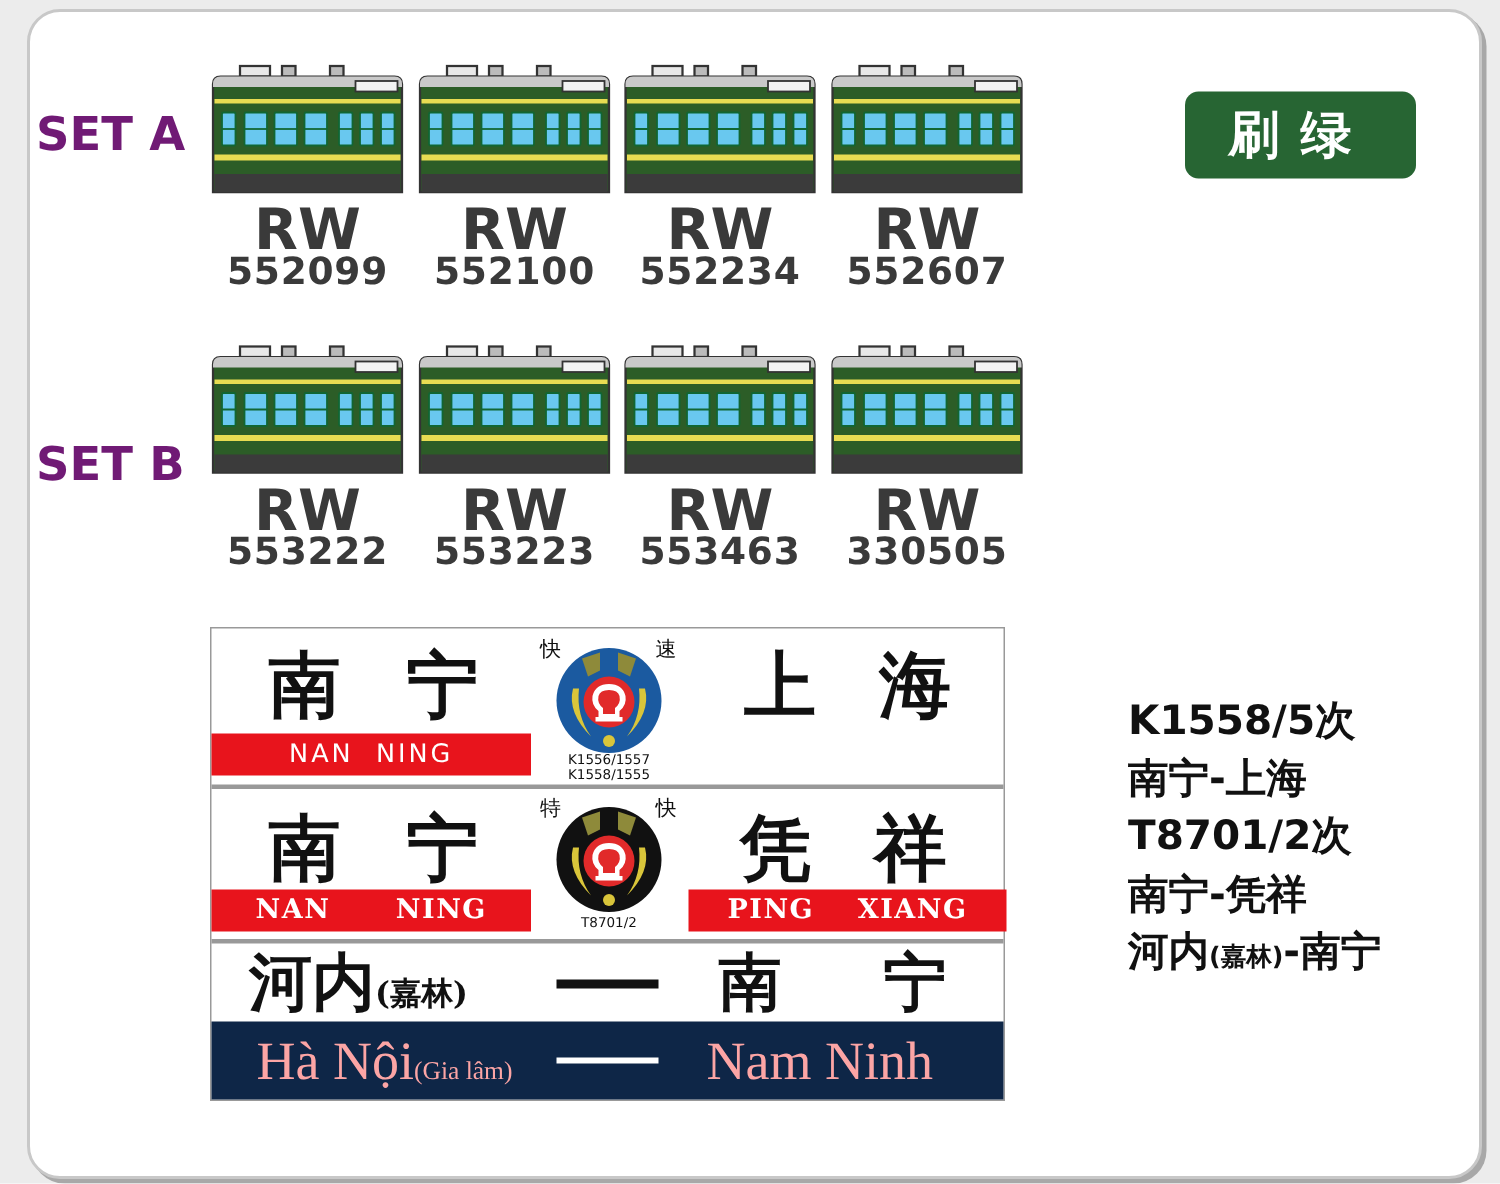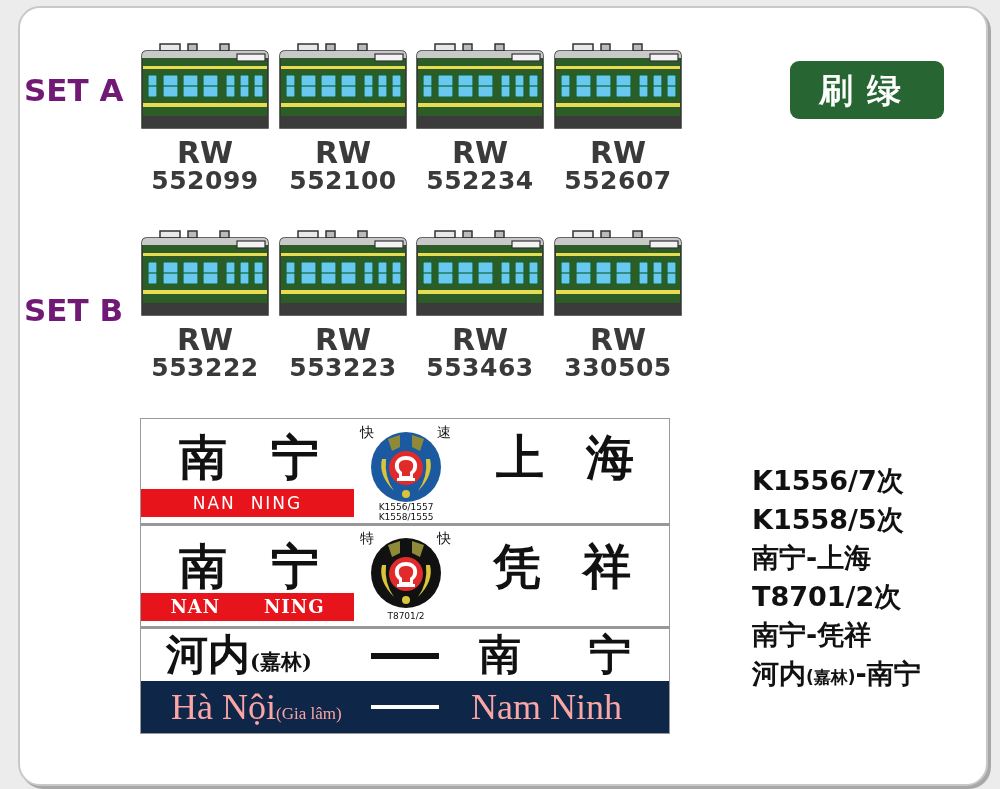--- a/index.html
+++ b/index.html
@@ -1,21 +1,21 @@
 <!DOCTYPE html>
 <html><head>
 <meta charset="utf-8">
 <style>
   html,body{margin:0;padding:0;}
   body{width:1000px;height:789px;background:#ececec;position:relative;overflow:hidden;font-family:"DejaVu Sans","Liberation Sans",sans-serif;}
   .card{position:absolute;left:18px;top:6px;width:966px;height:776px;background:#fff;border-radius:22px;border:2px solid #c8c8c8;box-shadow:3px 3px 0 #a8a8a8;}
   .set-label{position:absolute;font-weight:bold;font-size:31px;color:#701a75;letter-spacing:0px;}
   .car{position:absolute;width:130px;}
   .car svg{display:block;}
-  .car-type{position:absolute;width:130px;text-align:center;font-weight:bold;font-size:30px;color:#3a3a3a;line-height:30px;}
+  .car-type{position:absolute;width:130px;text-align:center;font-weight:bold;font-size:38px;color:#3a3a3a;line-height:30px;}
   .car-num{position:absolute;width:140px;text-align:center;font-weight:bold;font-size:25px;color:#3a3a3a;line-height:26px;letter-spacing:0.5px;}
   .badge{position:absolute;left:790px;top:61px;width:154px;height:58px;background:#276533;border-radius:9px;color:#fff;font-weight:bold;font-size:34px;text-align:center;line-height:58px;letter-spacing:14px;}
   .signboard{position:absolute;left:140px;top:418px;width:530px;height:316px;background:#fff;border:1px solid #999;box-sizing:border-box;}
   .row{position:absolute;left:0;width:528px;}
   .row1{top:0;height:104px;border-bottom:3px solid #999;}
   .row2{top:106px;height:101px;border-bottom:3px solid #999;}
   .row3{top:210px;height:52px;}
   .row4{top:262px;height:52px;background:#0e2647;}
   .zh{position:absolute;font-family:"DejaVu Serif","Liberation Serif",serif;font-weight:bold;font-size:48px;color:#111;line-height:48px;}
   .redbar{position:absolute;height:28px;background:#e8141c;color:#fff;text-align:center;line-height:28px;}
@@ -337,20 +337,21 @@
         <div>K1558/1555</div>
       </div>
   </div>
 
   <div class="row row2">
     <div class="zh" style="left:38px;top:17px;">南</div>
     <div class="zh" style="left:130px;top:17px;">宁</div>
     <div class="zh" style="left:352px;top:17px;">凭</div>
     <div class="zh" style="left:442px;top:17px;">祥</div>
     <div class="redbar serif" style="left:0;top:68px;width:213px;"><span>NAN</span>&nbsp;&nbsp;&nbsp;&nbsp;&nbsp;&nbsp;<span>NING</span></div>
+    <div class="redbar serif" style="left:318px;top:68px;width:212px;"><span>PING</span>&nbsp;&nbsp;&nbsp;&nbsp;<span>XIANG</span></div>
     <div class="emblem-lbl" style="left:219px;top:5px;">特</div>
     <div class="emblem-lbl" style="left:296px;top:5px;">快</div>
     <svg style="position:absolute;left:229px;top:12px;" width="72" height="72" viewBox="0 0 72 72">
       <circle cx="36" cy="36" r="35" fill="#111"></circle>
       <path d="M18 8 L30 4 L30 16 L22 20 Z" fill="#8e8a3a"></path>
       <path d="M54 8 L42 4 L42 16 L50 20 Z" fill="#8e8a3a"></path>
       <g fill="#d9c53a">
         <path d="M12 28 Q8 44 24 60 Q14 46 16 28 Z"></path>
         <path d="M60 28 Q64 44 48 60 Q58 46 56 28 Z"></path>
       </g>
@@ -370,19 +371,18 @@
   </div>
 
   <div class="row row4">
     <div class="vi" style="left:30px;top:0;"><span>Hà Nội</span><small>(Gia lâm)</small></div>
     <div class="dash w" style="left:230px;top:24px;width:68px;"></div>
     <div class="vi" style="left:330px;top:0;">Nam Ninh</div>
   </div>
 </div>
 
 <div class="list">
-  <div>K1556/7次</div>
   <div>K1558/5次</div>
   <div>南宁-上海</div>
   <div>T8701/2次</div>
   <div>南宁-凭祥</div>
   <div><span>河内</span><span class="sm">(嘉林)</span><span>-南宁</span></div>
 </div>
 
 </body></html>

